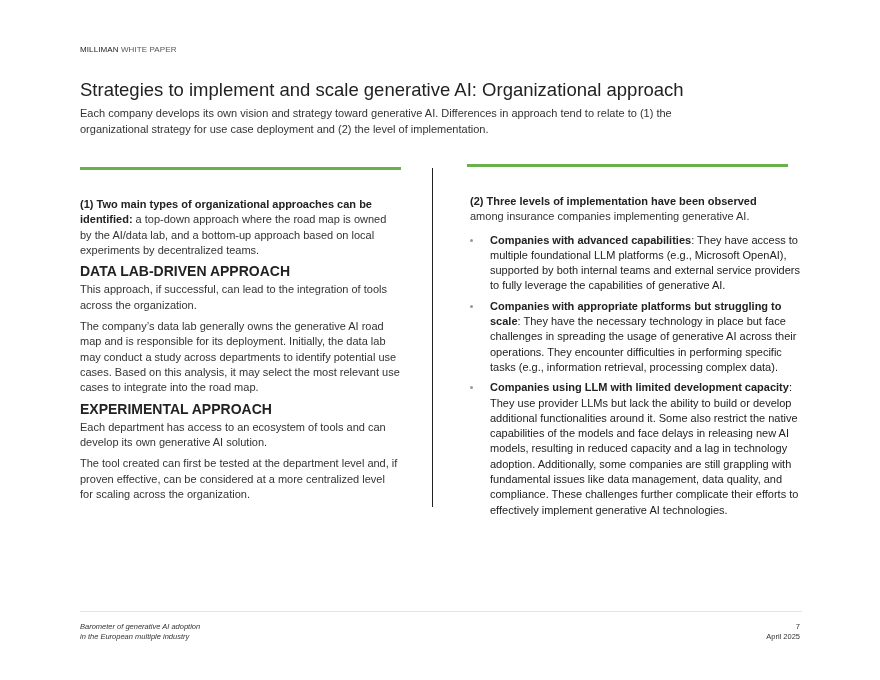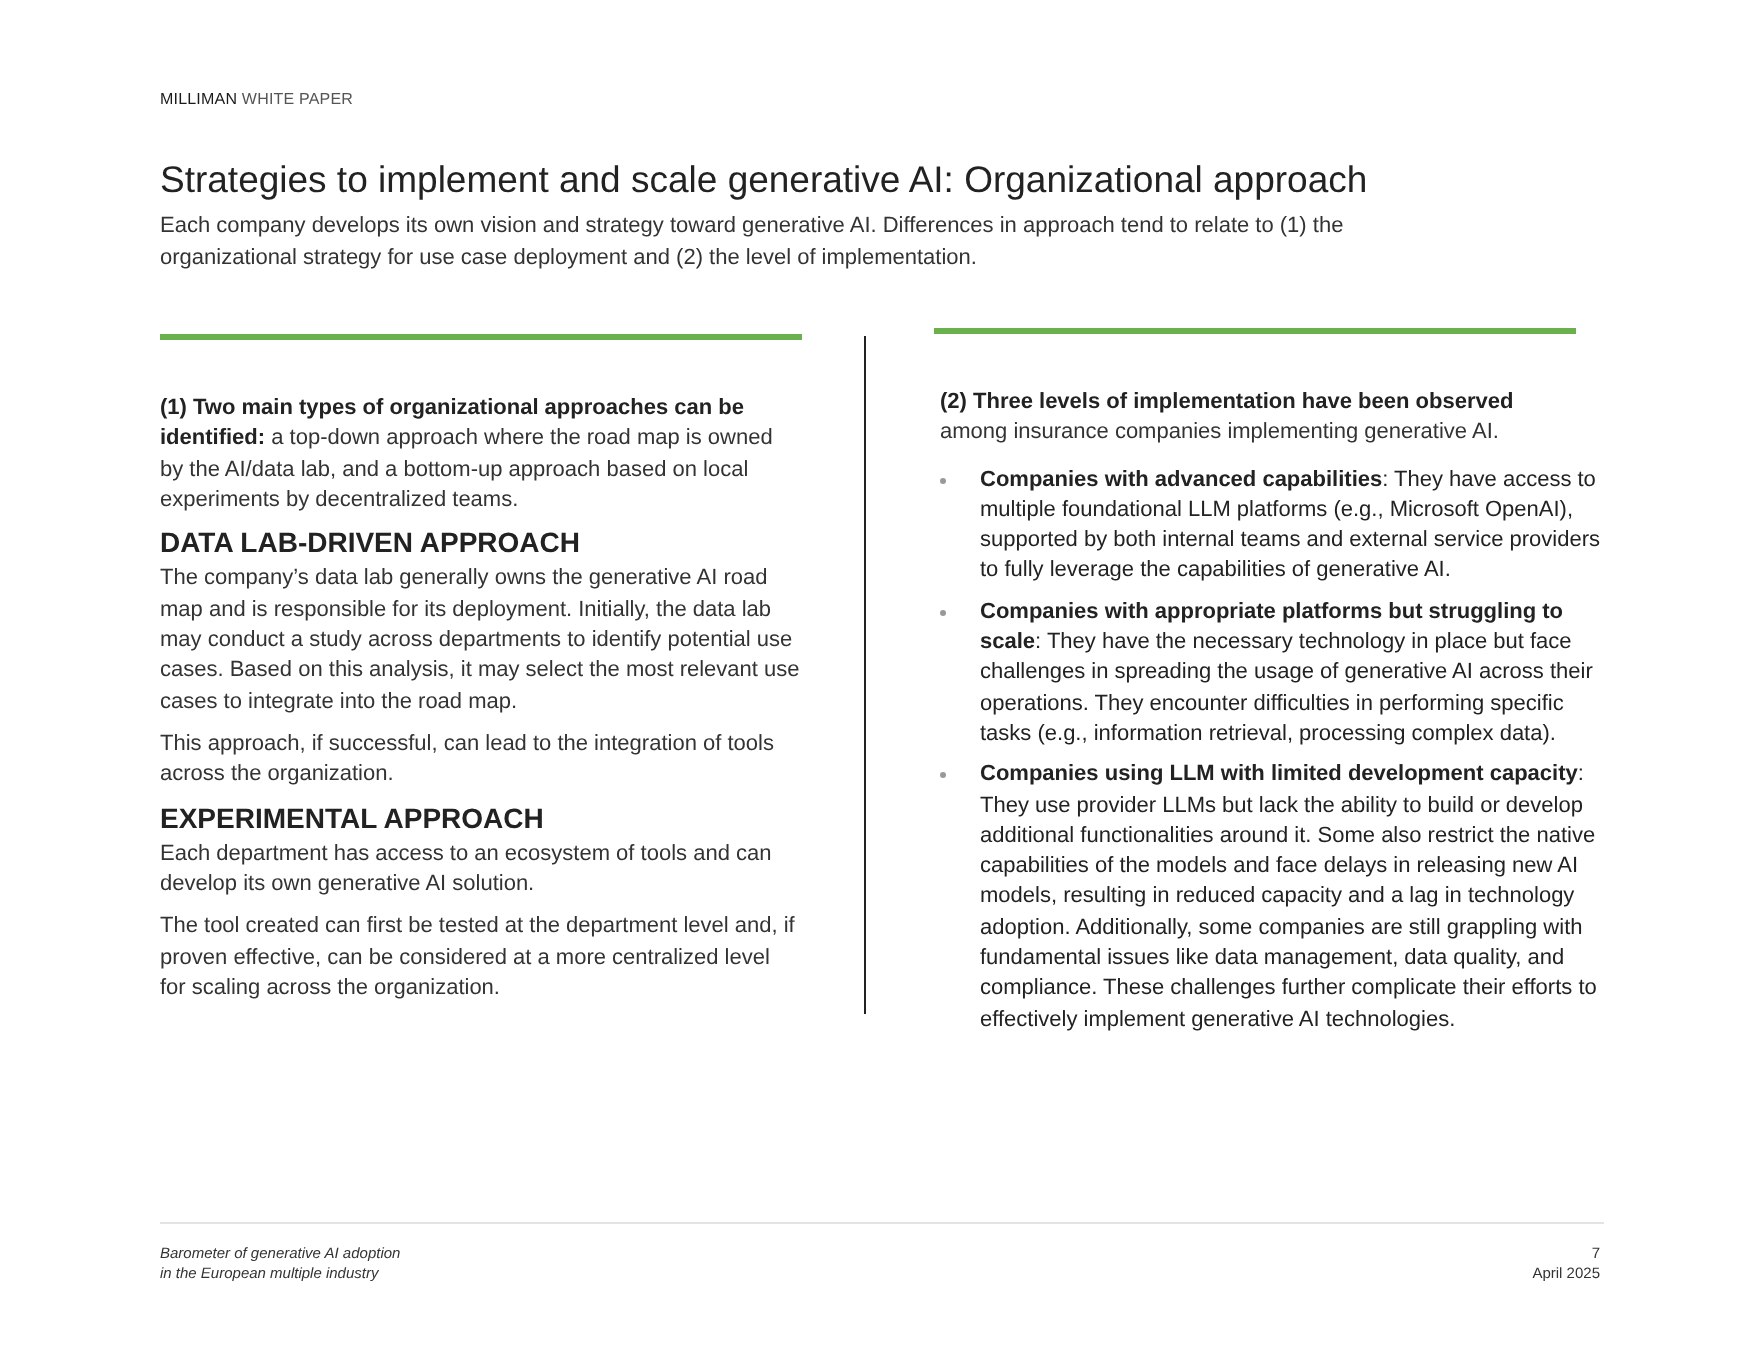--- a/index.html
+++ b/index.html
@@ -40,22 +40,22 @@
 
 <div class="green-bar bar-left"></div>
 <div class="green-bar bar-right"></div>
 <div class="divider"></div>
 
 <div class="col col-left">
   <p>
     <b>(1) Two main types of organizational approaches can be identified:</b><span> a top-down approach where the road map is owned by the AI/data lab, and a bottom-up approach based on local experiments by decentralized teams.</span>
   </p>
   <div class="section-heading">DATA LAB-DRIVEN APPROACH</div>
+  <p>This approach, if successful, can lead to the integration of tools across the organization.</p>
   <p>The company’s data lab generally owns the generative AI road map and is responsible for its deployment. Initially, the data lab may conduct a study across departments to identify potential use cases. Based on this analysis, it may select the most relevant use cases to integrate into the road map.</p>
-  <p>This approach, if successful, can lead to the integration of tools across the organization.</p>
   <div class="section-heading">EXPERIMENTAL APPROACH</div>
   <p>Each department has access to an ecosystem of tools and can develop its own generative AI solution.</p>
   <p>The tool created can first be tested at the department level and, if proven effective, can be considered at a more centralized level for scaling across the organization.</p>
 </div>
 
 <div class="col col-right">
   <p>
     <b>(2) Three levels of implementation have been observed</b><br>
     <span>among insurance companies implementing generative AI.</span>
   </p>

